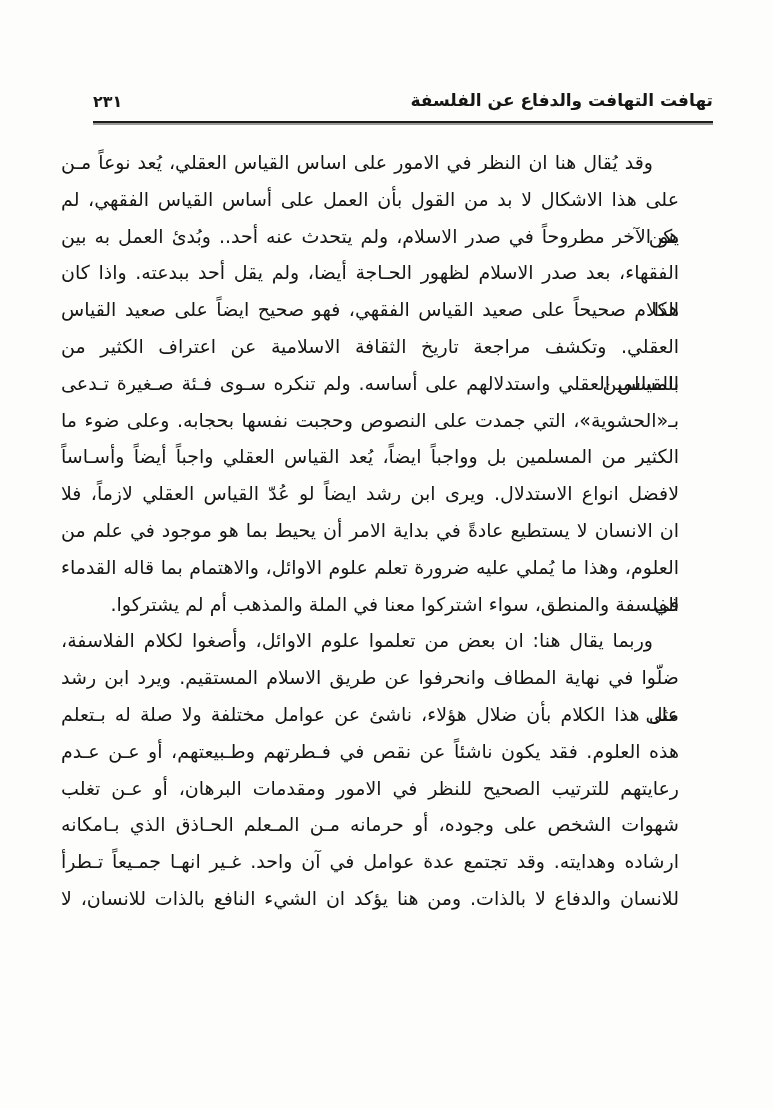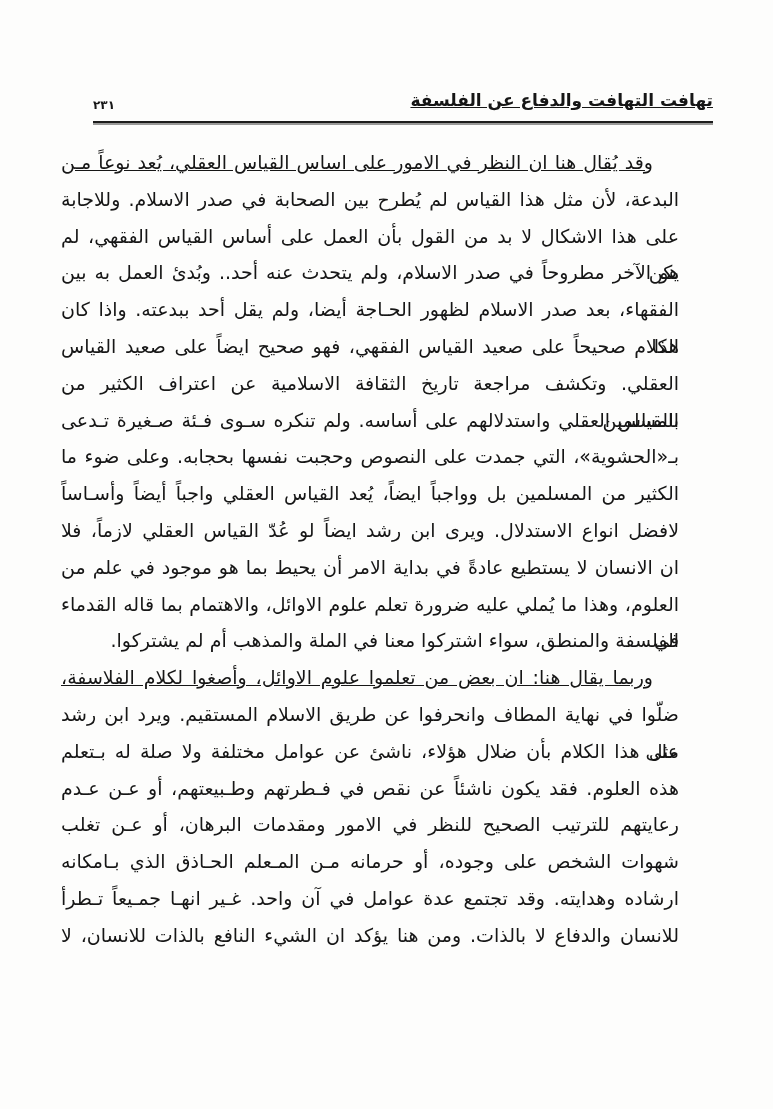--- a/index.html
+++ b/index.html
@@ -25,22 +25,22 @@
     left: 93px;
     width: 620px;
     direction: rtl;
     display: flex;
     justify-content: space-between;
     align-items: flex-end;
     font-size: 17px;
     font-weight: bold;
     line-height: 1.5;
   }
-  .head-title { letter-spacing: 0; text-decoration: underline; }
-  .head-pagenum { font-size: 12px; }
+  .head-title { letter-spacing: 0; }
+  .head-pagenum { font-size: 16px; }
   .head-rule {
     position: absolute;
     top: 121px;
     left: 93px;
     width: 620px;
     height: 0;
     border-top: 2px solid #1c1c1c;
     box-shadow: 0 2px 0 rgba(30,30,30,0.45);
   }
   
@@ -54,40 +54,39 @@
     line-height: 36.8px;
     text-align: justify;
   }
   .para { margin: 0; padding: 0; }
   .line {
     text-align: justify;
     text-align-last: justify;
     height: 36.8px;
     overflow: visible;
   }
-  .line.start { text-indent: 26px; text-decoration: underline; }
+  .line.start { text-indent: 26px; }
   .line.end   { text-align-last: right; }
 </style>
 </head>
 <body>
 
 <div class="page">
 
   <div class="running-head">
     <span class="head-title">تهافت التهافت والدفاع عن الفلسفة</span>
     <span class="head-pagenum">٢٣١</span>
   </div>
 
   <div class="head-rule"></div>
 
   <div class="content">
 
     <div class="para">
       <div class="line start">وقد يُقال هنا ان النظر في الامور على اساس القياس العقلي، يُعد نوعاً مـن</div>
-      <div class="line">البدعة، لأن مثل هذا القياس لم يُطرح بين الصحابة في صدر الاسلام. وللاجابة</div>
       <div class="line">على هذا الاشكال لا بد من القول بأن العمل على أساس القياس الفقهي، لم يكن</div>
       <div class="line">هو الآخر مطروحاً في صدر الاسلام، ولم يتحدث عنه أحد.. وبُدئ العمل به بين</div>
       <div class="line">الفقهاء، بعد صدر الاسلام لظهور الحـاجة أيضا، ولم يقل أحد ببدعته. واذا كان هذا</div>
       <div class="line">الكلام صحيحاً على صعيد القياس الفقهي، فهو صحيح ايضاً على صعيد القياس</div>
       <div class="line">العقلي. وتكشف مراجعة تاريخ الثقافة الاسلامية عن اعتراف الكثير من المسلمين</div>
       <div class="line">بالقياس العقلي واستدلالهم على أساسه. ولم تنكره سـوى فـئة صـغيرة تـدعى</div>
       <div class="line">بـ«الحشوية»، التي جمدت على النصوص وحجبت نفسها بحجابه. وعلى ضوء ما</div>
       <div class="line">الكثير من المسلمين بل وواجباً ايضاً، يُعد القياس العقلي واجباً أيضاً وأسـاساً</div>
       <div class="line">لافضل انواع الاستدلال. ويرى ابن رشد ايضاً لو عُدّ القياس العقلي لازماً، فلا</div>
       <div class="line">ان الانسان لا يستطيع عادةً في بداية الامر أن يحيط بما هو موجود في علم من</div>

